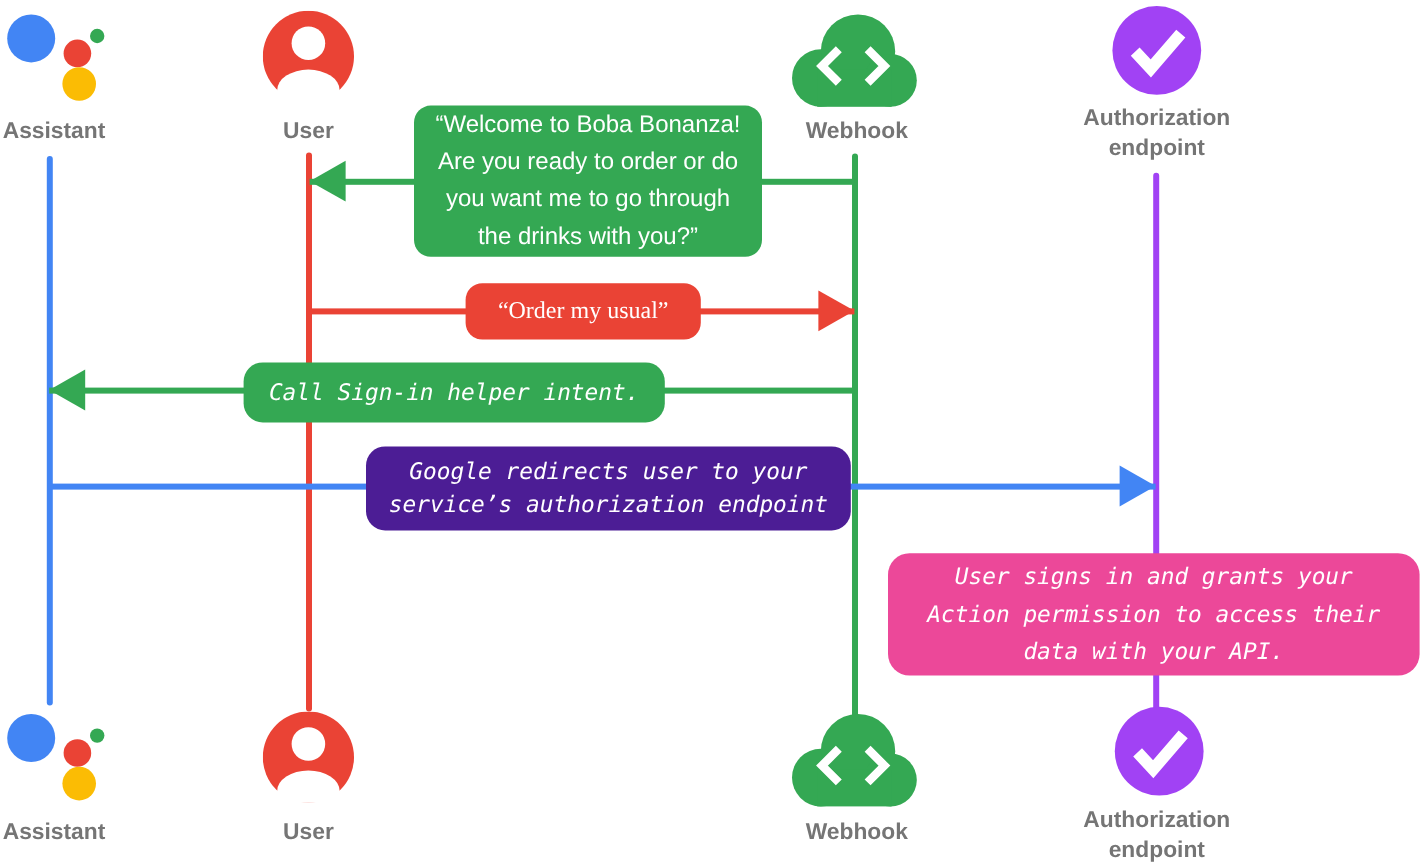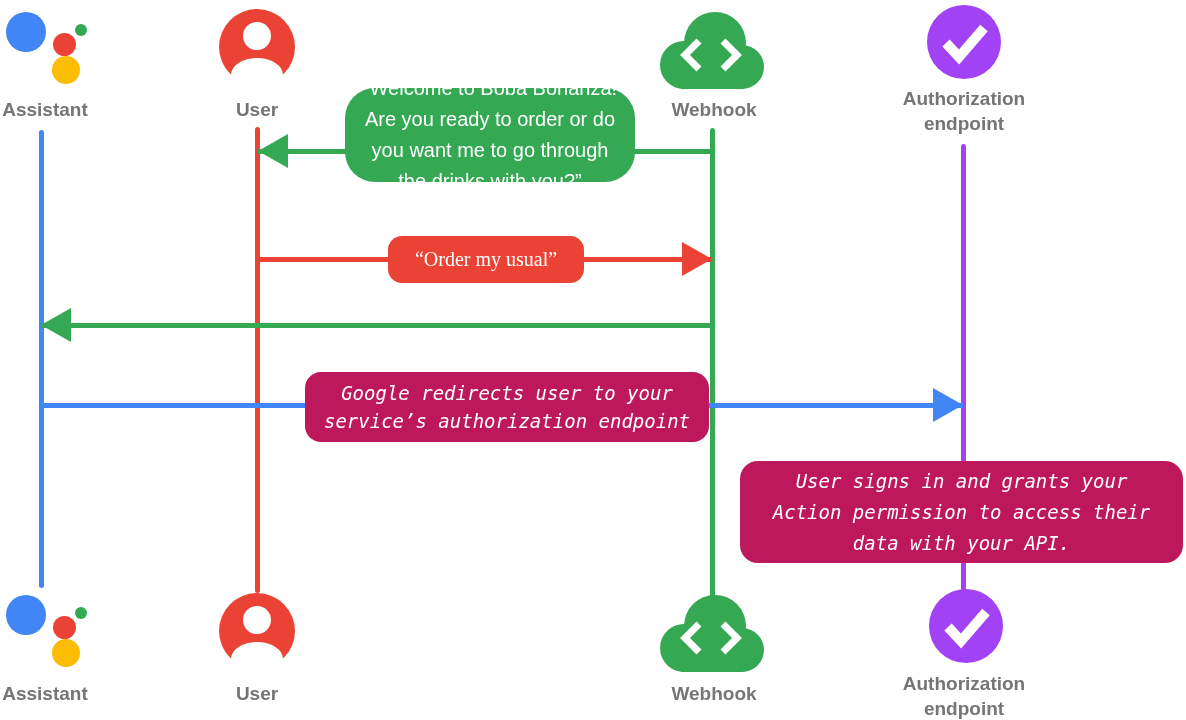--- a/index.html
+++ b/index.html
@@ -26,25 +26,25 @@
   .ahead.green{border-right-color:#34A853;border-left-color:#34A853;}
   .ahead.red{border-right-color:#EA4335;border-left-color:#EA4335;}
   .ahead.blue{border-right-color:#4285F4;border-left-color:#4285F4;}
   
   .msg{
     position:absolute;z-index:3;display:flex;align-items:center;justify-content:center;
     color:#ffffff;text-align:center;white-space:pre-line;box-sizing:border-box;
   }
   .speech{font-family:"Liberation Sans",sans-serif;font-size:20px;}
   .code{font-family:"DejaVu Sans Mono","Liberation Mono",monospace;font-style:italic;font-size:19px;}
-  #msg1{left:345px;top:88px;width:290px;height:94px;border-radius:30px;background:#34A853;line-height:31px;padding:0 8px;}
+  #msg1{left:345px;top:88px;width:290px;height:126px;border-radius:14px;background:#34A853;line-height:31px;padding:0 8px;}
   #msg2{left:388px;top:236px;width:196px;height:47px;border-radius:14px;background:#EA4335;font-family:Liberation Serif, serif;}
   #msg3{left:203px;top:302px;width:351px;height:50px;border-radius:16px;background:#34A853;}
-  #msg4{left:305px;top:372px;width:404px;height:70px;border-radius:16px;background:#be185d;line-height:28px;}
-  #msg5{left:740px;top:461px;width:443px;height:102px;border-radius:18px;background:#be185d;line-height:31px;}
+  #msg4{left:305px;top:372px;width:404px;height:70px;border-radius:16px;background:#4c1d95;line-height:28px;}
+  #msg5{left:740px;top:461px;width:443px;height:102px;border-radius:18px;background:#ec4899;line-height:31px;}
   
   .icon{position:absolute;z-index:4;}
   .circ{position:absolute;border-radius:50%;z-index:4;}
   .c-blue{background:#4285F4;} .c-red{background:#EA4335;} .c-green{background:#34A853;} .c-yellow{background:#FBBC04;}
   
   #as-blue-t{left:6px;top:12px;width:40px;height:40px;}
   #as-red-t{left:53px;top:33px;width:23px;height:23px;}
   #as-green-t{left:75px;top:24px;width:12px;height:12px;}
   #as-yellow-t{left:52px;top:56px;width:28px;height:28px;}
   
@@ -98,20 +98,21 @@
   <div id="a3-line" class="aline green"></div>
   <div id="a3-head" class="ahead left green"></div>
   <div id="a4-line" class="aline blue"></div>
   <div id="a4-head" class="ahead right blue"></div>
 
   <div id="msg1" class="msg speech">“Welcome to Boba Bonanza!
 Are you ready to order or do
 you want me to go through
 the drinks with you?”</div>
   <div id="msg2" class="msg speech">“Order my usual”</div>
+  <div id="msg3" class="msg code">Call Sign-in helper intent.</div>
   <div id="msg4" class="msg code">Google redirects user to your
 service’s authorization endpoint</div>
   <div id="msg5" class="msg code">User signs in and grants your
 Action permission to access their
 data with your API.</div>
 
   <div>
     <div id="as-blue-t" class="circ c-blue"></div>
     <div id="as-red-t" class="circ c-red"></div>
     <div id="as-green-t" class="circ c-green"></div>

